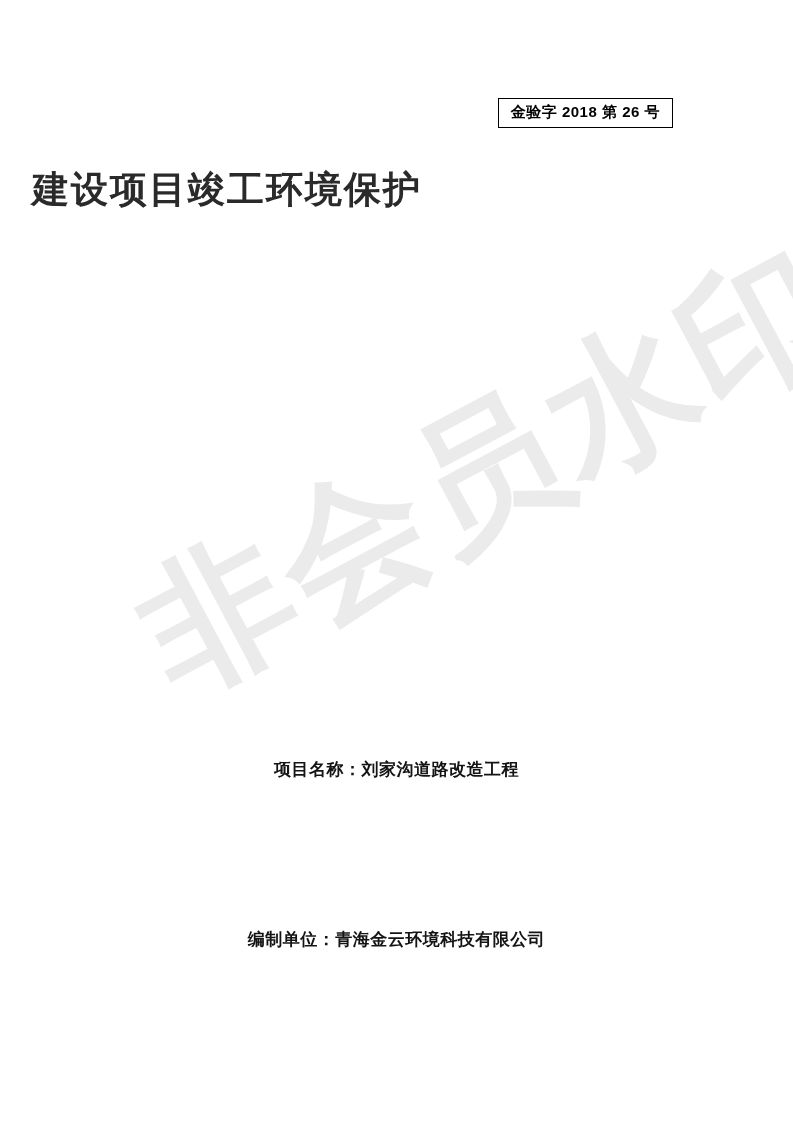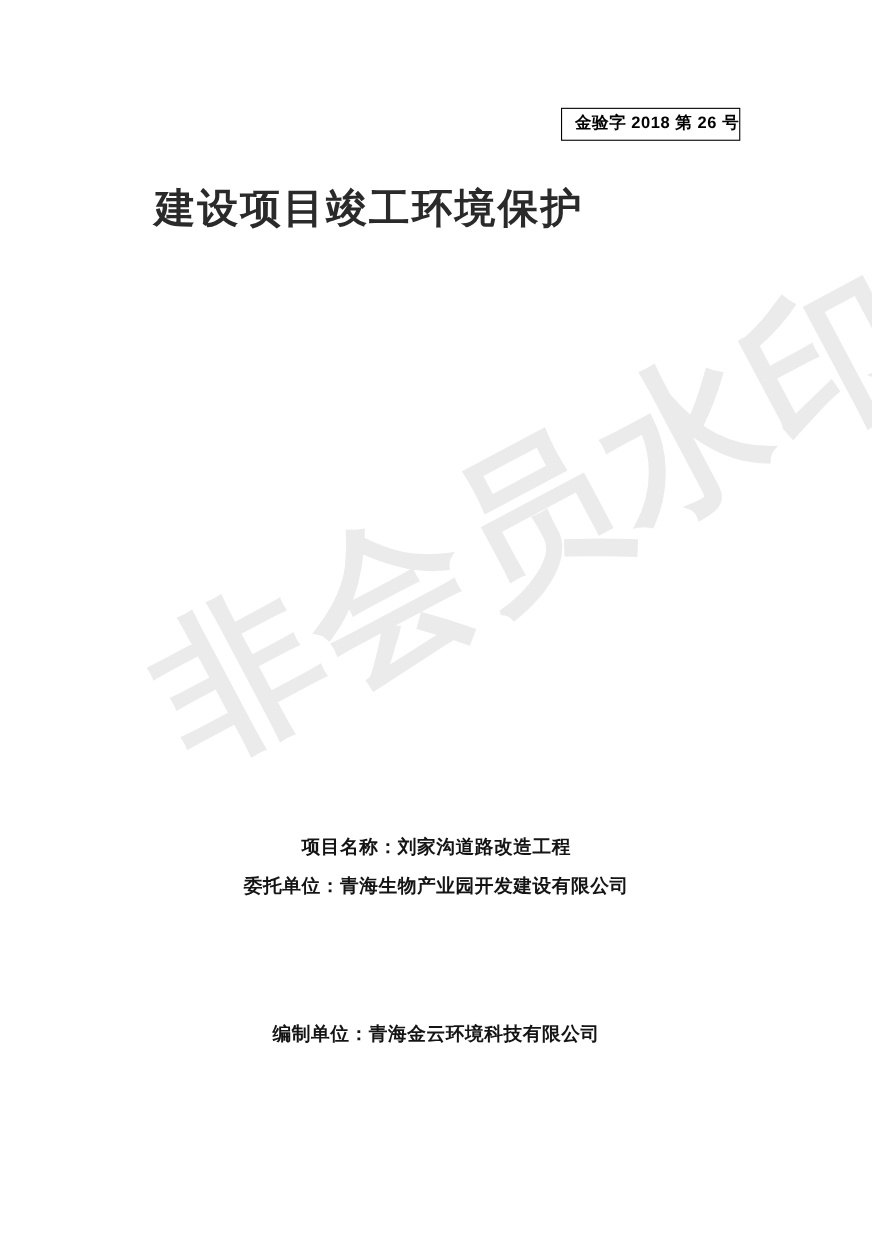--- a/index.html
+++ b/index.html
@@ -24,36 +24,37 @@
   }
 
   
   .docnum-wrap {
     position: absolute;
     top: 98px;
     right: 120px;
   }
   .docnum {
     border: 1px solid #000000;
-    padding: 5px 0 6px 12px;
+    padding: 5px 12px 6px 12px;
     font-size: 15px;
     font-weight: bold;
     font-family: "Liberation Sans", "DejaVu Sans", sans-serif;
     letter-spacing: 0.5px;
     white-space: nowrap;
     line-height: 1.1;
   }
 
   
   .title-block {
     position: absolute;
     top: 160px;
     left: 0;
     width: 671px;
-    text-align: center;
+    text-align: left;
+    padding-left: 32px;
   }
   .title-line {
     font-family: "Liberation Sans", "DejaVu Sans", sans-serif;
     font-size: 37px;
     font-weight: bold;
     letter-spacing: 2px;
     line-height: 1.6;
     color: #2a2a2a;
   }
   .title-line.second {
@@ -135,23 +136,20 @@
   </div>
 
   <div class="watermark">
     <span>非会员水印</span>
   </div>
 
   <div class="info-block">
     <div class="info-line">
       <span class="lbl">项目名称：</span><span class="val">刘家沟道路改造工程</span>
     </div>
-    <div class="info-line">
-      <span class="lbl">委托单位：</span><span class="val">青海生物产业园开发建设有限公司</span>
-    </div>
   </div>
 
   <div class="footer-block">
     <div class="footer-line">
       <span class="lbl">编制单位：</span><span class="val">青海金云环境科技有限公司</span>
     </div>
   </div>
 
 </div>
 

